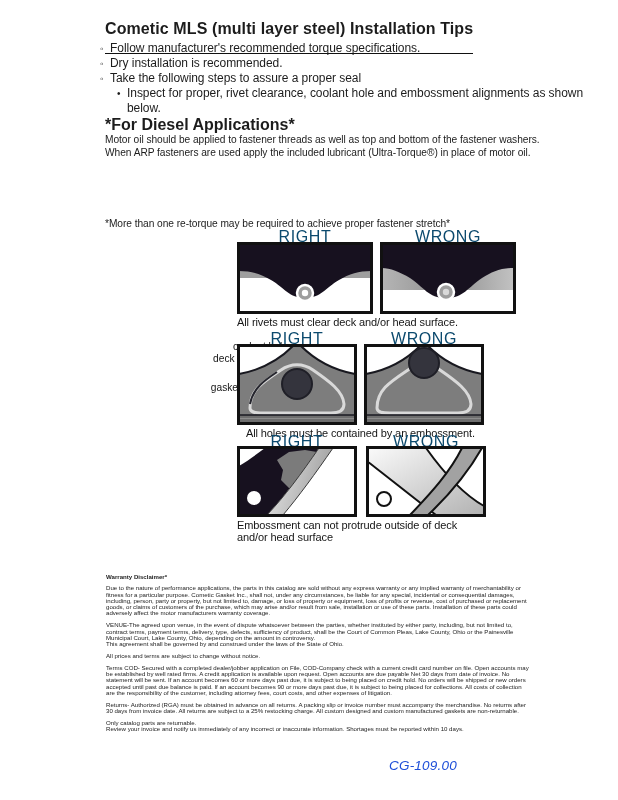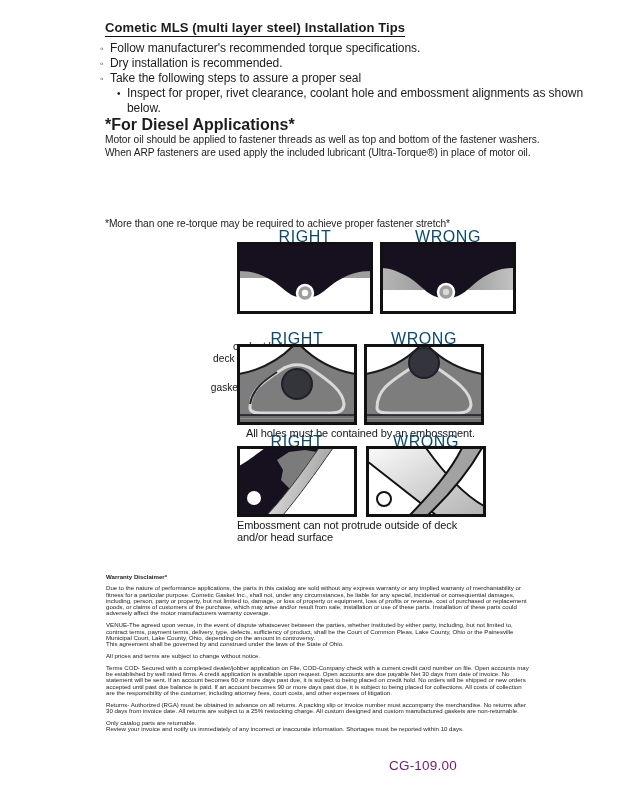--- a/index.html
+++ b/index.html
@@ -3,22 +3,22 @@
 <meta charset="utf-8">
 <style>
   html,body { margin:0; padding:0; background:#ffffff; }
   .page {
     position:relative; width:618px; height:800px; background:#ffffff;
     font-family:"Liberation Sans", sans-serif; color:#1c1c1c; overflow:hidden;
   }
   .abs { position:absolute; }
 
   .title {
-    left:105px; top:20px; font-size:13px; font-weight:bold;
-    border-bottom:1.5px solid #111; padding-bottom:1px; letter-spacing:0.1px;
+    left:105px; top:20px; font-size:16px; font-weight:bold;
+    border-bottom:1.5px solid #111; padding-bottom:15px; letter-spacing:0.1px;
   }
 
   .bullets { left:100px; top:41px; font-size:12px; line-height:15px; letter-spacing:-0.05px; }
   .b-row { display:flex; align-items:baseline; }
   .b-row .marker { width:10px; flex:0 0 10px; }
   .b-row.main .marker::before { content:"\25E6"; font-size:10px; }
   .b-row.sub { padding-left:17px; }
   .b-row.sub .marker::before { content:"\2022"; font-size:10px; }
 
   .diesel-heading { left:105px; top:116px; font-size:16px; font-weight:bold; }
@@ -30,21 +30,21 @@
   .dlabel { font-size:16px; letter-spacing:0.6px; text-align:center; color:#0c4a6e; }
   .caption { font-size:11px; letter-spacing:-0.1px; color:#161616; }
 
   .callout { font-size:10.2px; line-height:11.5px; text-align:right; width:192px; left:110px; color:#161616; }
 
   .warranty { left:106px; top:574px; width:424px; font-size:6.1px; line-height:6.3px; color:#222; }
   .warranty p { margin:0 0 5.5px 0; }
   .warranty .whead { font-weight:bold; margin-bottom:5px; }
   .warranty .tight { margin-bottom:0; }
 
-  .pagenum { left:389px; top:758px; font-size:13.5px; letter-spacing:0.2px; color:#701a75; }
+  .pagenum { left:389px; top:758px; font-size:13.5px; letter-spacing:0.2px; color:#1d4ed8;font-style:italic; }
 
   svg { display:block; }
 </style>
 </head>
 <body>
 
 <div class="page">
 
   <div class="abs title">Cometic MLS (multi layer steel) Installation Tips</div>
 
@@ -94,20 +94,21 @@
     </defs>
     <rect x="1.5" y="1.5" width="133" height="69" fill="#ffffff" stroke="none"></rect>
     <rect x="2" y="26" width="132" height="22" fill="url(#g1w)"></rect>
     <rect x="2" y="48" width="132" height="22" fill="#ffffff"></rect>
     <path d="M2,2 H134 V26 C120,26 112,30 102,36 C88,45 84,56 66,56 C48,56 44,45 30,36 C20,30 10,26 2,26 Z" fill="#17111f"></path>
     <circle cx="66" cy="50" r="8" fill="#9e9e9e" stroke="#ffffff" stroke-width="2.5"></circle>
     <circle cx="66" cy="50" r="3.2" fill="#d9d9d9"></circle>
     <rect x="1.5" y="1.5" width="133" height="69" fill="none" stroke="#111" stroke-width="3"></rect>
   </svg>
 
+  <div class="abs caption" style="left:237px; top:316px;">All rivets must clear deck and/or head surface.</div>
 
   <div class="abs dlabel" style="left:237px; top:330px; width:120px;">RIGHT</div>
   <div class="abs dlabel" style="left:364px; top:330px; width:120px;">WRONG</div>
 
   <div class="abs callout" style="top:341px;">
     <div>coolant hole on</div>
     <div>deck / head surface</div>
   </div>
   <div class="abs callout" style="top:382px;">gasket embossment</div>
 

